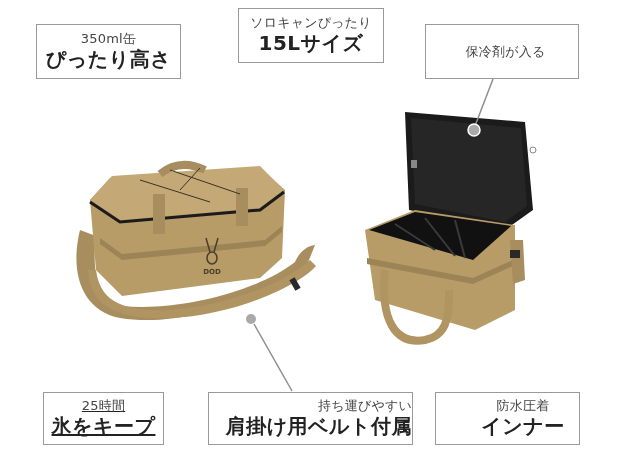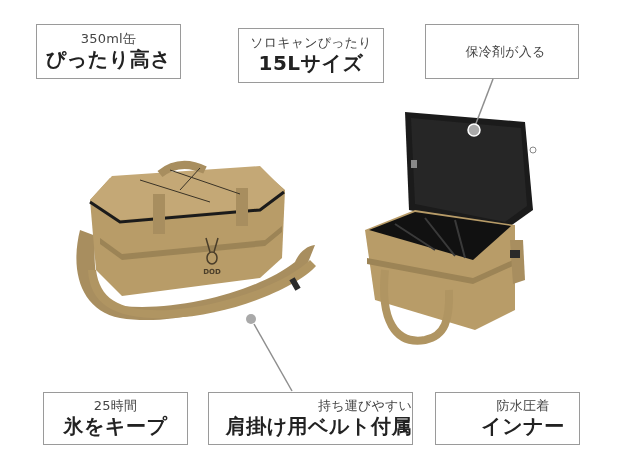--- a/index.html
+++ b/index.html
@@ -18,29 +18,29 @@
     .callout { position: absolute; left: 0; top: 0; width: 624px; height: 468px; pointer-events: none; }
     .product { position: absolute; }
   </style>
 </head>
 <body>
 
 <div class="box" style="left:36px; top:24px; width:145px; height:55px;">
   <span class="sub">350ml缶</span>
   <span class="main">ぴったり高さ</span>
 </div>
-<div class="box" style="left:238px; top:28px; width:146px; height:55px;">
+<div class="box" style="left:238px; top:8px; width:146px; height:55px;">
   <span class="sub">ソロキャンぴったり</span>
   <span class="main">15Lサイズ</span>
 </div>
 <div class="box" style="left:425px; top:24px; width:154px; height:55px;padding-left:7px;">
   <span class="sub">保冷剤が入る</span>
 </div>
 
-<div class="box" style="left:43px; top:392px; width:145px; height:53px;">
+<div class="box" style="left:43px; top:392px; width:121px; height:53px;text-decoration:underline;">
   <span class="sub">25時間</span>
   <span class="main">氷をキープ</span>
 </div>
 <div class="box" style="left:208px; top:392px; width:205px; height:53px;align-items:flex-end;">
   <span class="sub">持ち運びやすい</span>
   <span class="main">肩掛け用ベルト付属</span>
 </div>
 <div class="box" style="left:435px; top:392px; width:145px; height:53px;padding-left:31px;">
   <span class="sub">防水圧着</span>
   <span class="main">インナー</span>

